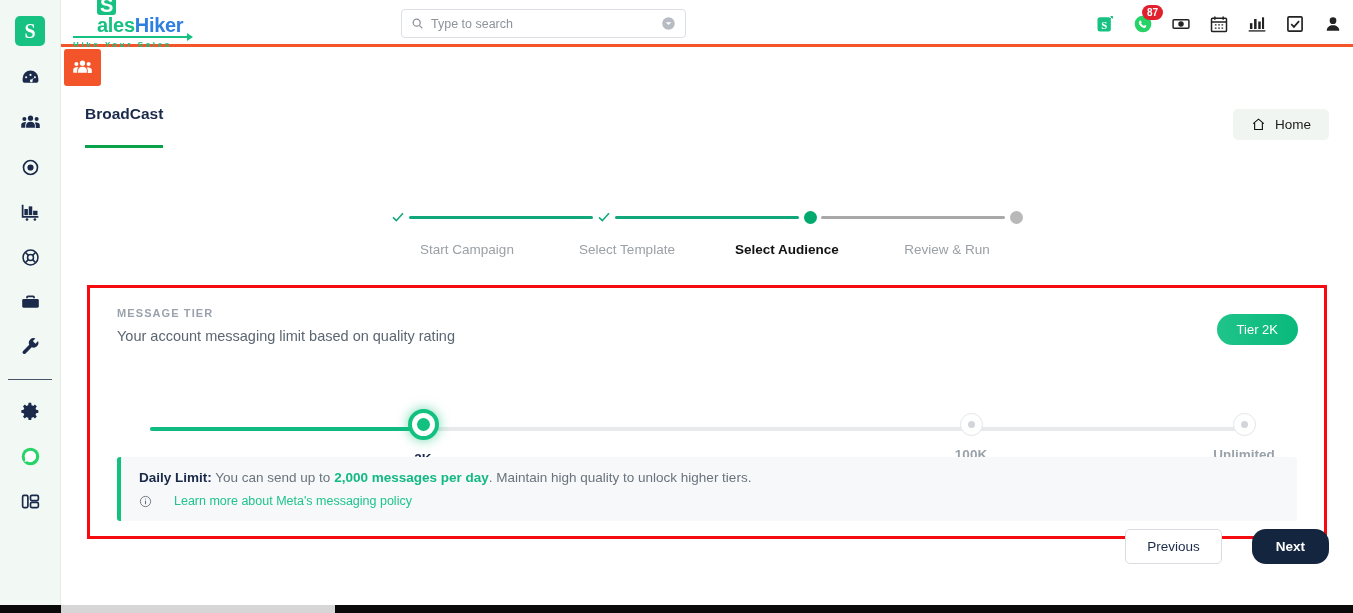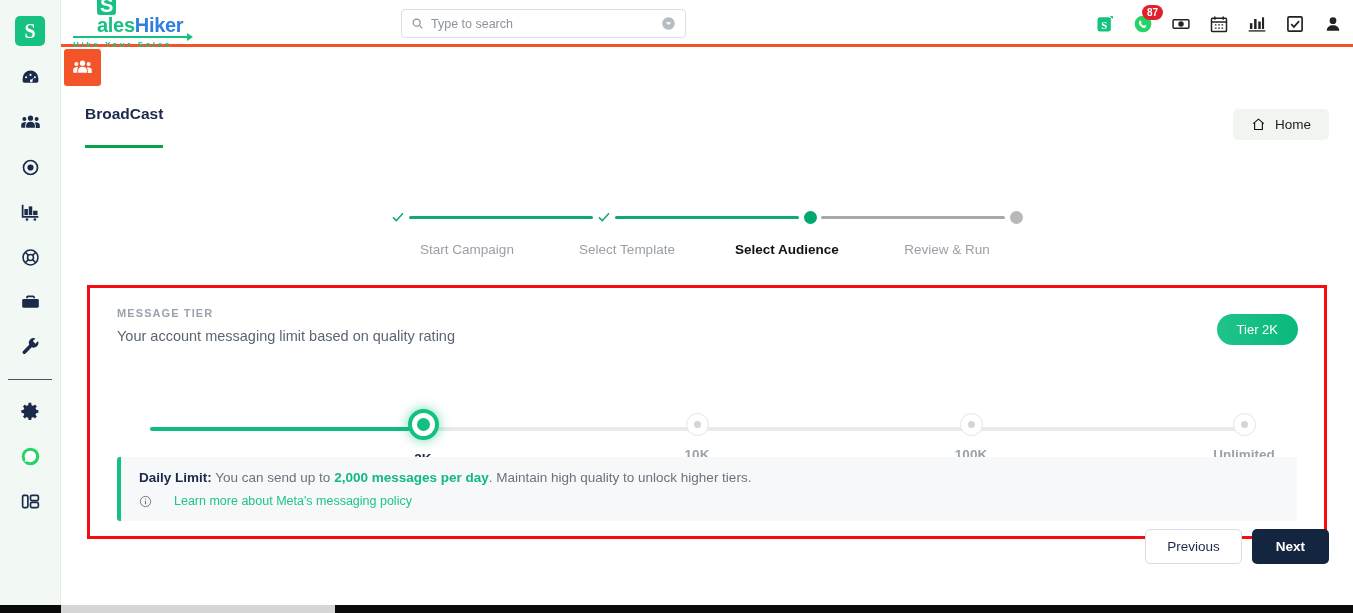--- a/index.html
+++ b/index.html
@@ -211,22 +211,22 @@
   #footer-btns {
     position: absolute; right: 24px; top: 482px; display: flex; gap: 10px;
   }
   #prev-btn {
     border: 1px solid #d9dde2; background: #fff; color: #1b2a4a;
     border-radius: 5px; padding: 9px 21px; font-size: 13.5px; cursor: pointer;
     font-family: "Liberation Sans", sans-serif;
   }
   #next-btn {
     border: none; background: #14263f; color: #fff;
-    border-radius: 5px; padding: 10px 24px; font-size: 13.5px; font-weight: bold;
-    cursor: pointer; font-family: "Liberation Sans", sans-serif;
+    border-radius: 14px; padding: 10px 24px; font-size: 13.5px; font-weight: bold;
+    cursor: pointer; font-family: "Liberation Sans", sans-serif; margin-left: 20px;
   }
 
   
   #hscroll {
     position: absolute; left: 0; bottom: 0; width: 1353px; height: 8px; background: #0a0a0a;
   }
   #hscroll-thumb {
     position: absolute; left: 61px; top: 0; width: 274px; height: 8px; background: #d6d6d6;
   }
 </style>
@@ -450,25 +450,20 @@
       <div id="slider-rail"></div>
       <div id="slider-fill"></div>
 
 
       <div class="node n-cur" style="left:289px">
         <div class="node-knob knob-current"></div>
         <div class="node-title">2K</div>
         <div class="node-sub">2,000/day</div>
       </div>
 
-      <div class="node n-idle" style="left:563px">
-        <div class="node-knob knob-idle"></div>
-        <div class="node-title">10K</div>
-        <div class="node-sub">10,000/day</div>
-      </div>
 
       <div class="node n-idle" style="left:837px">
         <div class="node-knob knob-idle"></div>
         <div class="node-title">100K</div>
         <div class="node-sub">100,000/day</div>
       </div>
 
       <div class="node n-idle" style="left:1110px">
         <div class="node-knob knob-idle"></div>
         <div class="node-title">Unlimited</div>

